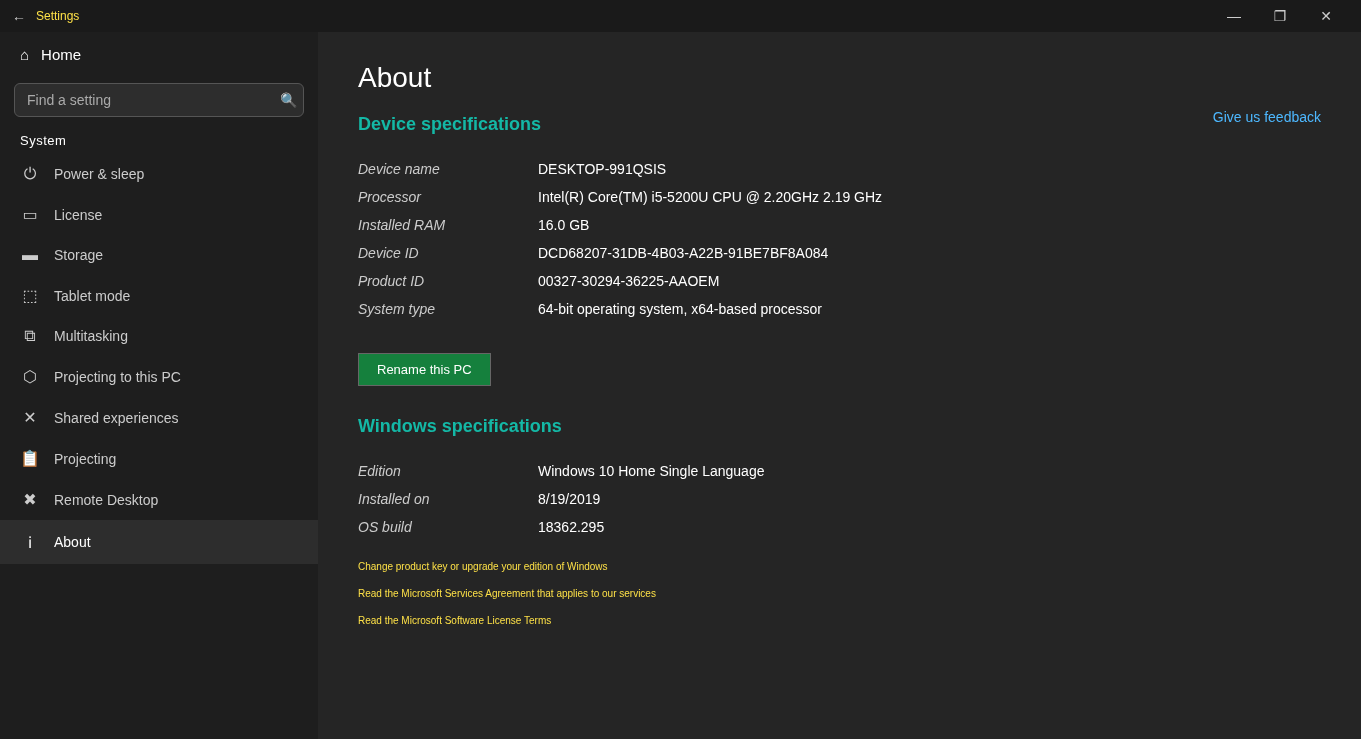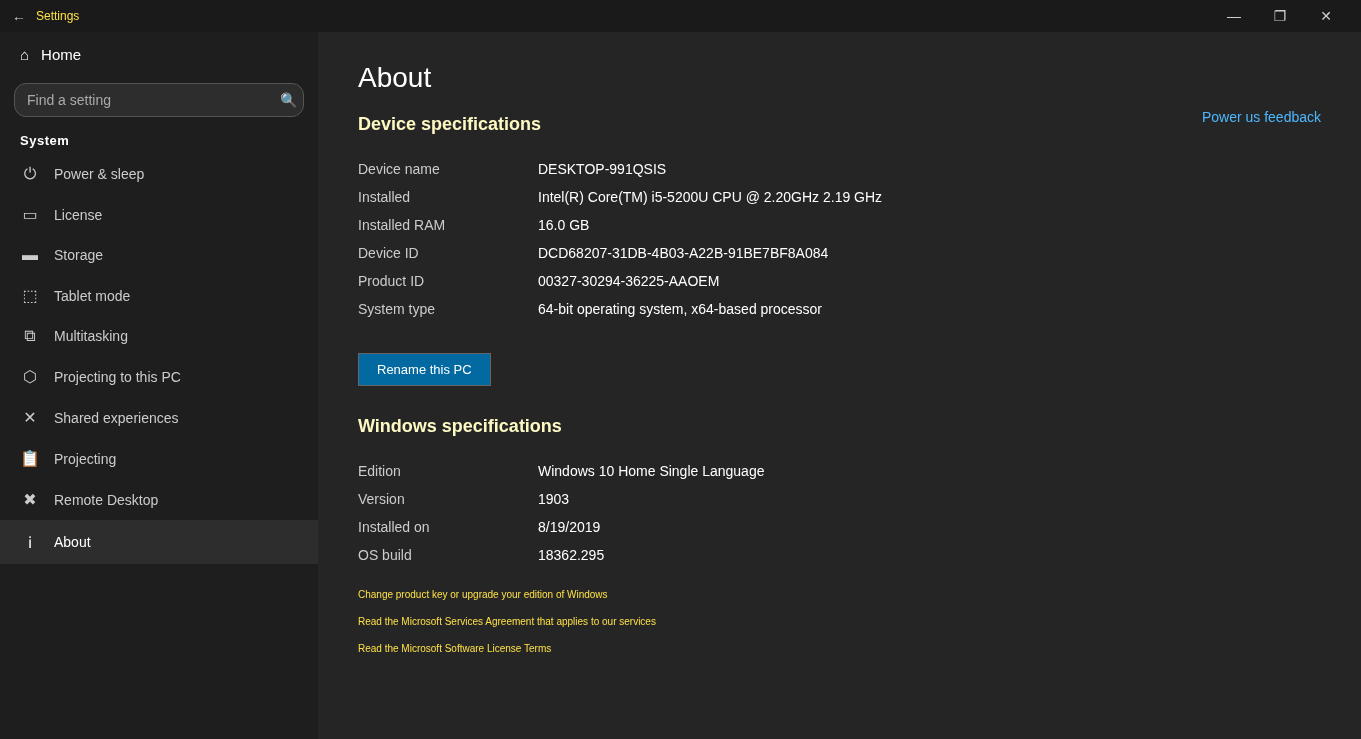--- a/index.html
+++ b/index.html
@@ -87,38 +87,38 @@
       position: relative;
     }
     .sidebar-search input {
       width: 100%;
       background: #2d2d2d;
       border: 1px solid #555;
       color: #ffffff;
       padding: 8px 36px 8px 12px;
       font-size: 14px;
       outline: none;
-      border-radius: 12px;
+      border-radius: 6px;
     }
     .sidebar-search input::placeholder { color: #aaa; }
     .sidebar-search .search-btn {
       position: absolute;
       right: 6px;
       top: 50%;
       transform: translateY(-50%);
       background: none;
       border: none;
       color: #aaa;
       cursor: pointer;
       font-size: 14px;
     }
 
     .sidebar-section-title {
       font-size: 13px;
-      font-weight: 700;
+      font-weight: 400;
       color: #ffffff;
       padding: 4px 20px 6px;
       letter-spacing: 0.5px;
     }
 
     .sidebar-item {
       display: flex;
       align-items: center;
       gap: 14px;
       padding: 11px 20px;
@@ -148,21 +148,21 @@
     .page-title {
       font-size: 28px;
       font-weight: 300;
       color: #ffffff;
       margin-bottom: 20px;
     }
 
     .section-title {
       font-size: 18px;
       font-weight: 600;
-      color: #fef9c3;
+      color: #14b8a6;
       margin-bottom: 20px;
     }
 
     .feedback-link {
       color: #4db8ff;
       text-decoration: none;
       font-size: 14px;
       cursor: pointer;
       float: right;
       margin-top: -46px;
@@ -176,27 +176,28 @@
     .spec-table tr td {
       padding: 6px 0;
       vertical-align: top;
       font-size: 14px;
     }
     .spec-table tr td:first-child {
       color: #cccccc;
       width: 180px;
       min-width: 180px;
       font-weight: 400;
+      font-style: italic;
     }
     .spec-table tr td:last-child {
       color: #ffffff;
     }
 
     .rename-btn {
-      background: #0369a1;
+      background: #15803d;
       border: 1px solid #666;
       color: #ffffff;
       padding: 8px 18px;
       font-size: 13px;
       cursor: pointer;
       margin-bottom: 30px;
       margin-top: 10px;
     }
 
     .win-spec-section {
@@ -287,31 +288,31 @@
       <span class="icon">ℹ</span>
       <span>About</span>
     </div>
   </div>
 
   <div class="content">
     <h1 class="page-title">About</h1>
 
     <div style="position: relative;">
       <h2 class="section-title">Device specifications</h2>
-      <a class="feedback-link">Power us feedback</a>
+      <a class="feedback-link">Give us feedback</a>
     </div>
 
     <table class="spec-table">
       <tbody id="specs-body">
       <tr>
             <td>Device name</td>
             <td>DESKTOP-991QSIS</td>
           </tr>
           <tr>
-            <td>Installed</td>
+            <td>Processor</td>
             <td>Intel(R) Core(TM) i5-5200U CPU @ 2.20GHz   2.19 GHz</td>
           </tr>
           <tr>
             <td>Installed RAM</td>
             <td>16.0 GB</td>
           </tr>
           <tr>
             <td>Device ID</td>
             <td>DCD68207-31DB-4B03-A22B-91BE7BF8A084</td>
           </tr>
@@ -328,24 +329,20 @@
 
     <button class="rename-btn">Rename this PC</button>
 
     <div class="win-spec-section">
       <h2 class="section-title">Windows specifications</h2>
       <table class="spec-table">
         <tbody id="win-specs-body">
         <tr>
               <td>Edition</td>
               <td>Windows 10 Home Single Language</td>
-            </tr>
-            <tr>
-              <td>Version</td>
-              <td>1903</td>
             </tr>
             <tr>
               <td>Installed on</td>
               <td>8/19/2019</td>
             </tr>
             <tr>
               <td>OS build</td>
               <td>18362.295</td>
             </tr>
           </tbody>

